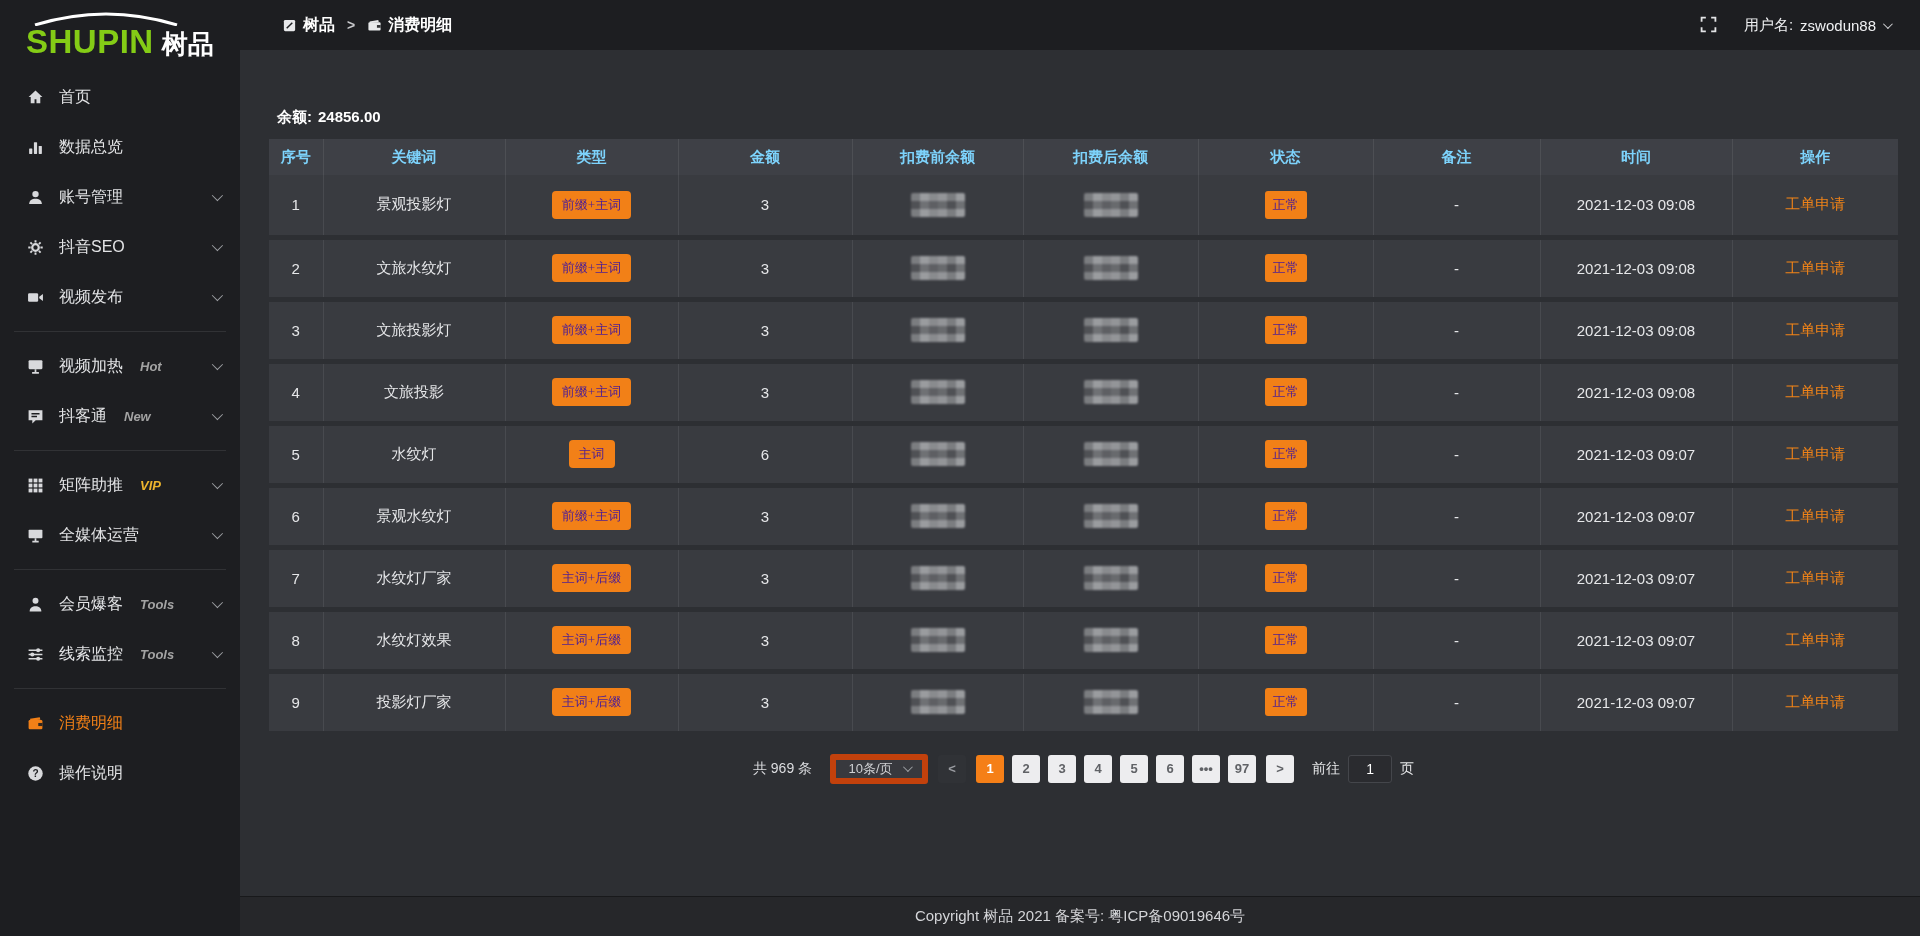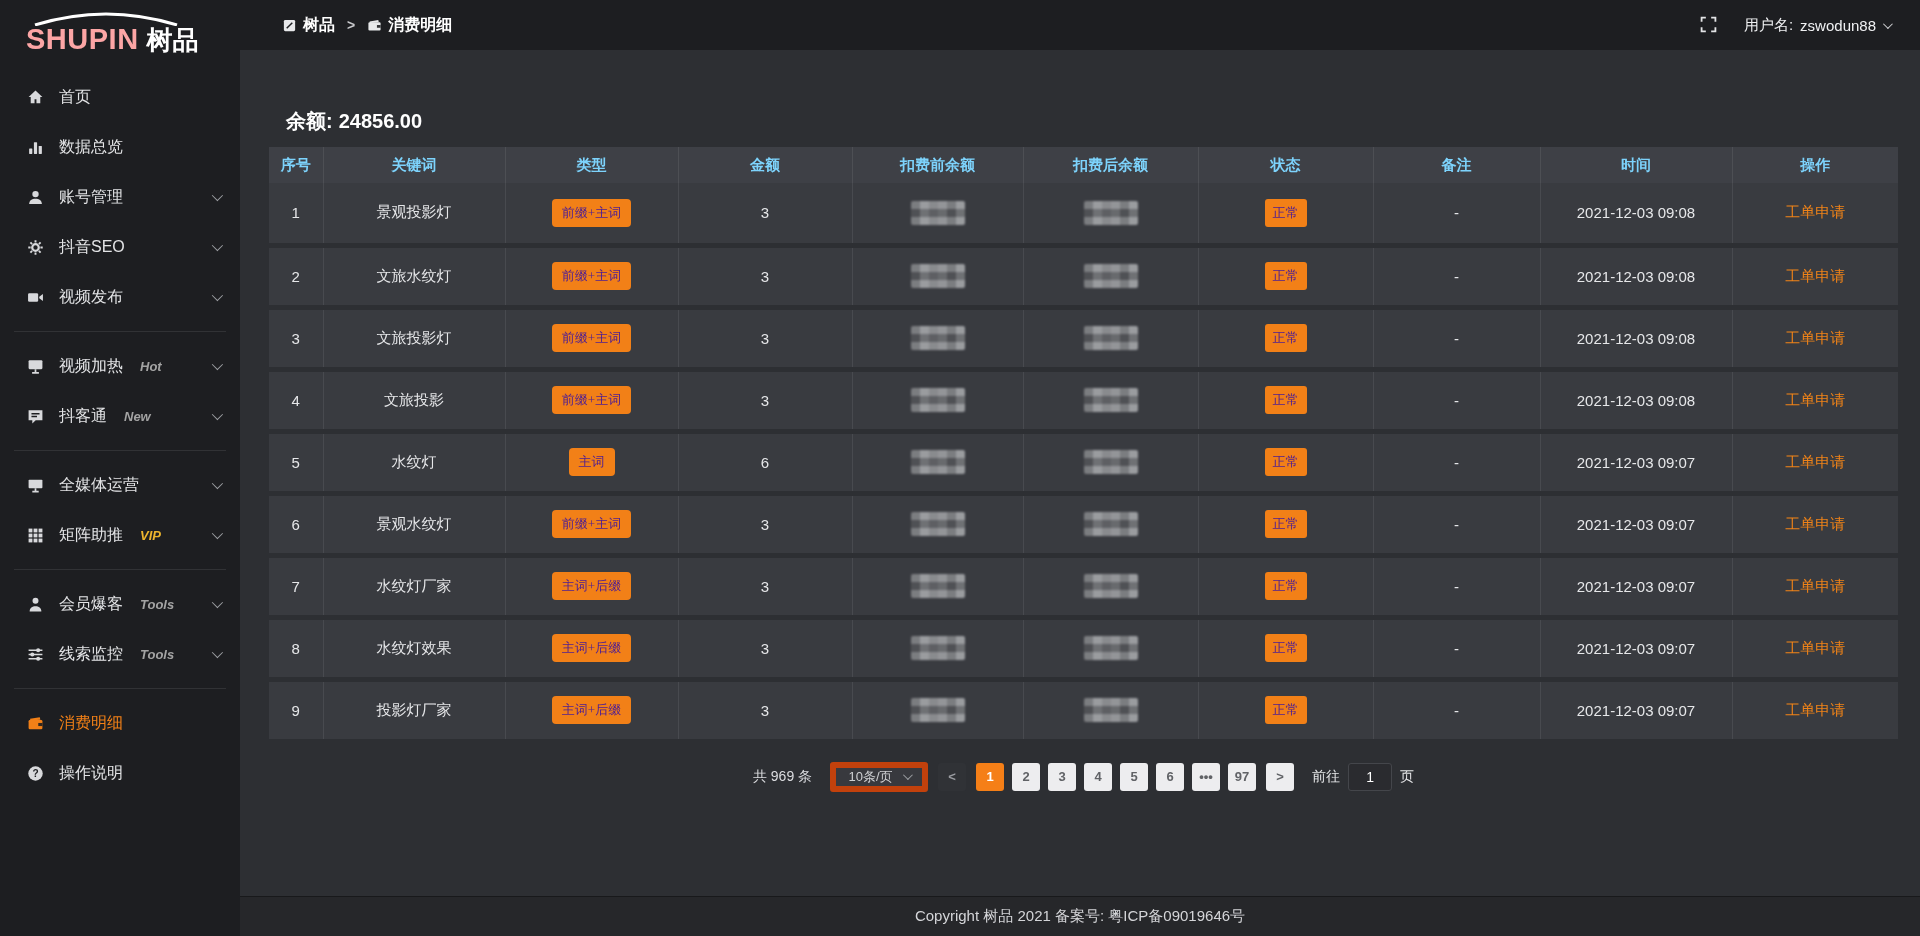--- a/index.html
+++ b/index.html
@@ -14,21 +14,21 @@
   *{margin:0;padding:0;box-sizing:border-box;}
   html,body{width:1920px;height:936px;overflow:hidden;background:var(--bg-main);
     font-family:"Liberation Sans","DejaVu Sans",sans-serif;color:var(--text);}
   .app{display:flex;width:100%;height:100%;}
 
   
   .sidebar{width:240px;min-width:240px;height:100%;background:var(--bg-dark);display:flex;flex-direction:column;}
   .logo{padding:12px 0 6px 26px;height:68px;cursor:pointer;}
   .logo-arc{display:block;margin-left:4px;}
   .logo-text{display:flex;align-items:baseline;margin-top:-3px;}
-  .logo-en{font-size:29px;font-weight:bold;letter-spacing:.5px;color:#fca5a5;}
+  .logo-en{font-size:33px;font-weight:bold;letter-spacing:.5px;color:#84cc16;}
   .logo-zh{font-size:26px;font-weight:bold;color:#fff;margin-left:8px;}
   .menu{flex:1;padding-top:4px;}
   .menu-item{height:50px;display:flex;align-items:center;padding:0 20px 0 26px;gap:15px;
     font-size:16px;color:#e3e4e6;cursor:pointer;}
   .menu-item.active{color:var(--orange);}
   .mi-icon{width:18px;height:18px;display:flex;align-items:center;justify-content:center;color:#d8d9dc;}
   .menu-item.active .mi-icon{color:var(--orange);}
   .mi-label{white-space:nowrap;}
   .mi-tag{font-size:13px;font-weight:bold;font-style:italic;margin-left:2px;}
   .mi-tag.red{color:#a3a3a3;}
@@ -46,21 +46,21 @@
   .crumb-icon{width:15px;height:15px;color:#e8e9eb;display:flex;}
   .crumb-sep{color:#c9cacd;font-size:14px;margin:0 3px;}
   .topbar-right{display:flex;align-items:center;gap:26px;}
   .fs-btn{width:18px;height:18px;color:#e3e4e6;cursor:pointer;display:flex;}
   .user-box{display:flex;align-items:center;gap:7px;font-size:15px;color:#f0f1f3;cursor:pointer;}
   .user-chev{width:7px;height:7px;border-right:1.5px solid #cfd0d3;border-bottom:1.5px solid #cfd0d3;
     transform:rotate(45deg) translateY(-2px);}
 
   
   main{flex:1;padding:0 22px 0 29px;}
-  .balance{margin:58px 17px 12px;font-size:20px;font-weight:bold;color:#fff;}
+  .balance{margin:58px 8px 12px;font-size:15px;font-weight:bold;color:#fff;}
   .balance b{margin-left:6px;}
 
   table{border-collapse:collapse;table-layout:fixed;width:1629px;}
   th{height:36px;background:var(--bg-rowhead);font-size:15px;font-weight:bold;color:#7dd3fc;
     border-right:1px solid var(--line);text-align:center;}
   th:last-child{border-right:none;}
   td{height:62px;background:var(--bg-row);font-size:15px;color:var(--text);text-align:center;
     border-right:1px solid var(--line);border-bottom:5px solid var(--bg-main);}
   td:last-child{border-right:none;}
   thead th{border-bottom:0 solid var(--bg-main);}
@@ -183,44 +183,44 @@
             </svg>
           </span>
     <span class="mi-label">抖客通</span>
     <span class="mi-tag red">New</span>
     <span class="mi-chev"></span>
   </div>
         <div class="menu-divider"></div>
         <div class="menu-item">
     <span class="mi-icon">
             <svg width="17" height="17" viewBox="0 0 16 16" fill="currentColor">
-              <rect x="1.5" y="2.5" width="13" height="8" rx=".8"></rect>
-              <path d="M8 10.5v2.6M5 13.8h6" stroke="currentColor" stroke-width="1.6" fill="none"></path>
-            </svg>
-          </span>
-    <span class="mi-label">全媒体运营</span>
-
-    <span class="mi-chev"></span>
-  </div>
-        <div class="menu-item">
-    <span class="mi-icon">
-            <svg width="17" height="17" viewBox="0 0 16 16" fill="currentColor">
               <rect x="1.5" y="1.5" width="3.6" height="3.6"></rect>
               <rect x="6.2" y="1.5" width="3.6" height="3.6"></rect>
               <rect x="10.9" y="1.5" width="3.6" height="3.6"></rect>
               <rect x="1.5" y="6.2" width="3.6" height="3.6"></rect>
               <rect x="6.2" y="6.2" width="3.6" height="3.6"></rect>
               <rect x="10.9" y="6.2" width="3.6" height="3.6"></rect>
               <rect x="1.5" y="10.9" width="3.6" height="3.6"></rect>
               <rect x="6.2" y="10.9" width="3.6" height="3.6"></rect>
               <rect x="10.9" y="10.9" width="3.6" height="3.6"></rect>
             </svg>
           </span>
     <span class="mi-label">矩阵助推</span>
     <span class="mi-tag gold">VIP</span>
+    <span class="mi-chev"></span>
+  </div>
+        <div class="menu-item">
+    <span class="mi-icon">
+            <svg width="17" height="17" viewBox="0 0 16 16" fill="currentColor">
+              <rect x="1.5" y="2.5" width="13" height="8" rx=".8"></rect>
+              <path d="M8 10.5v2.6M5 13.8h6" stroke="currentColor" stroke-width="1.6" fill="none"></path>
+            </svg>
+          </span>
+    <span class="mi-label">全媒体运营</span>
+
     <span class="mi-chev"></span>
   </div>
         <div class="menu-divider"></div>
         <div class="menu-item">
     <span class="mi-icon">
             <svg width="17" height="17" viewBox="0 0 16 16" fill="currentColor">
               <circle cx="8" cy="4.5" r="2.8"></circle>
               <path d="M2.5 14.5c0-3.2 2.5-4.8 5.5-4.8s5.5 1.6 5.5 4.8z"></path>
             </svg>
           </span>

